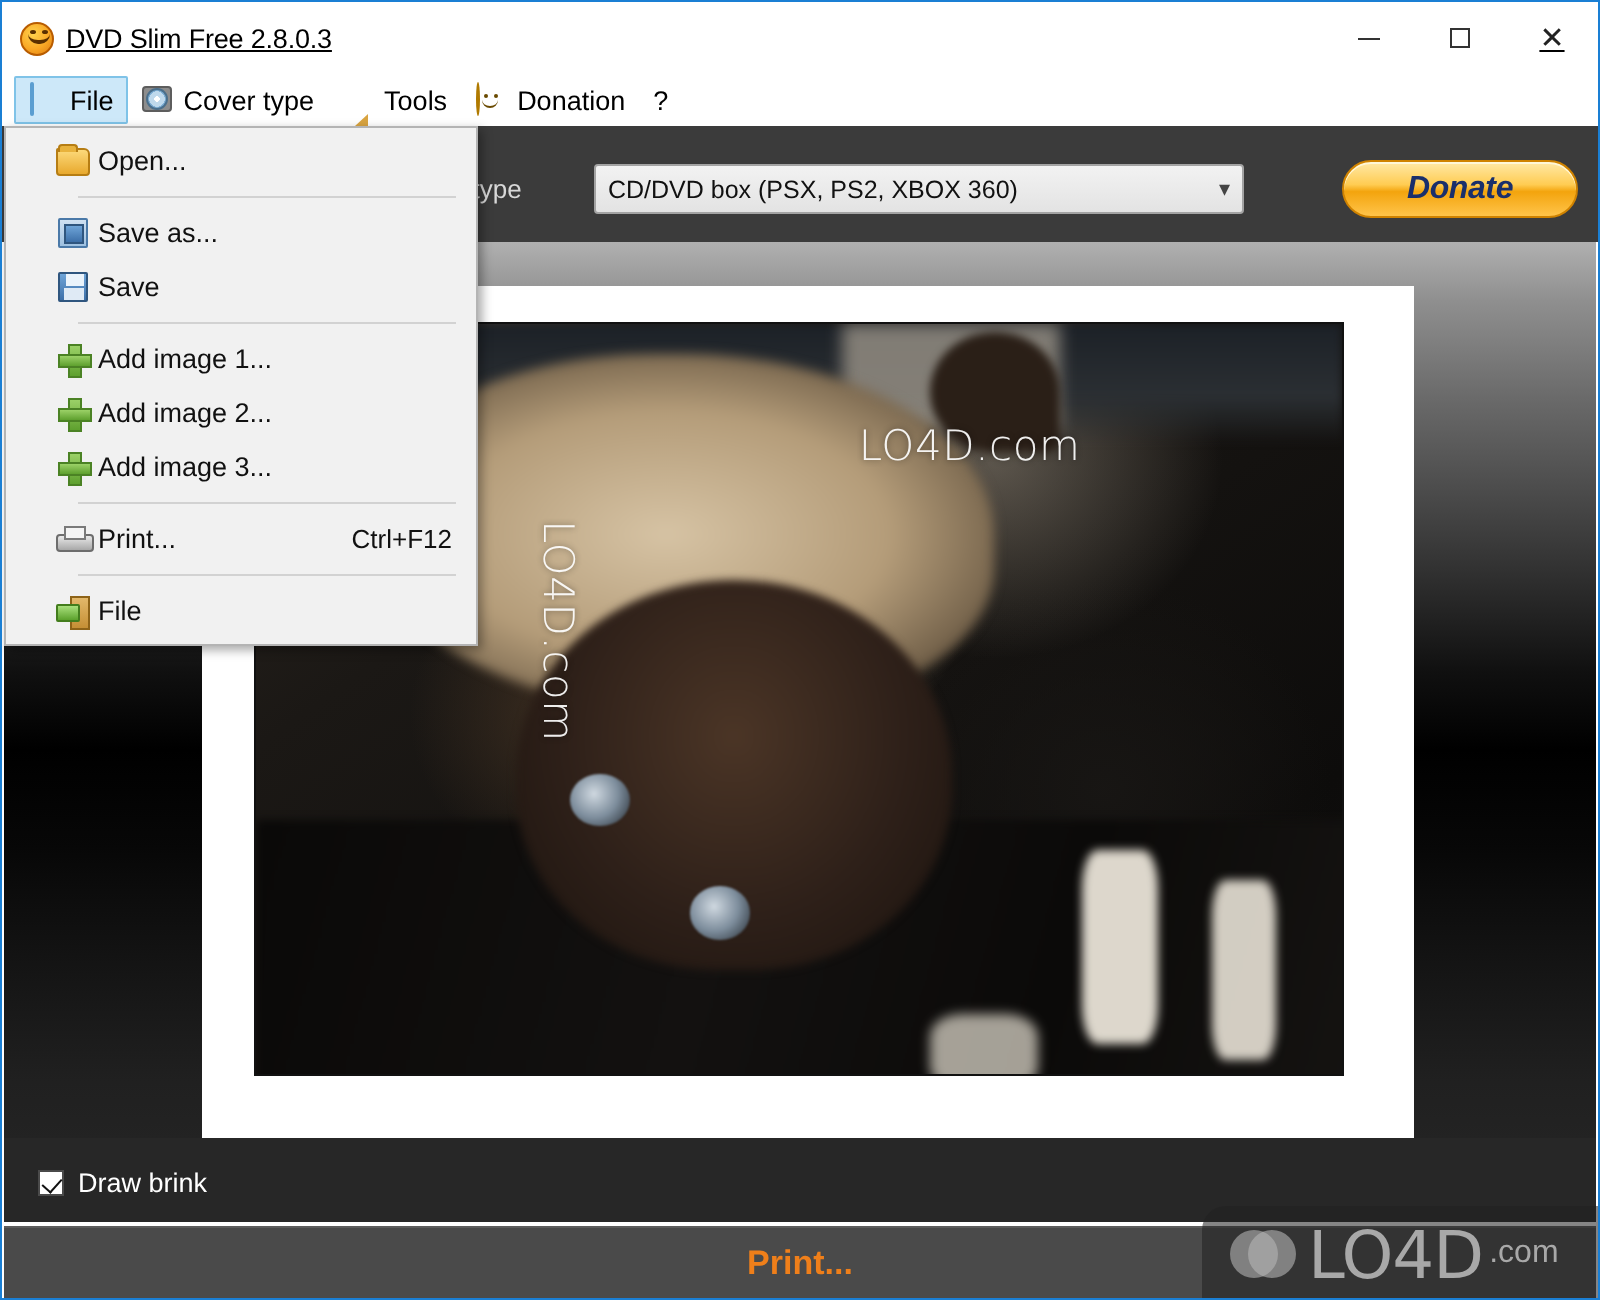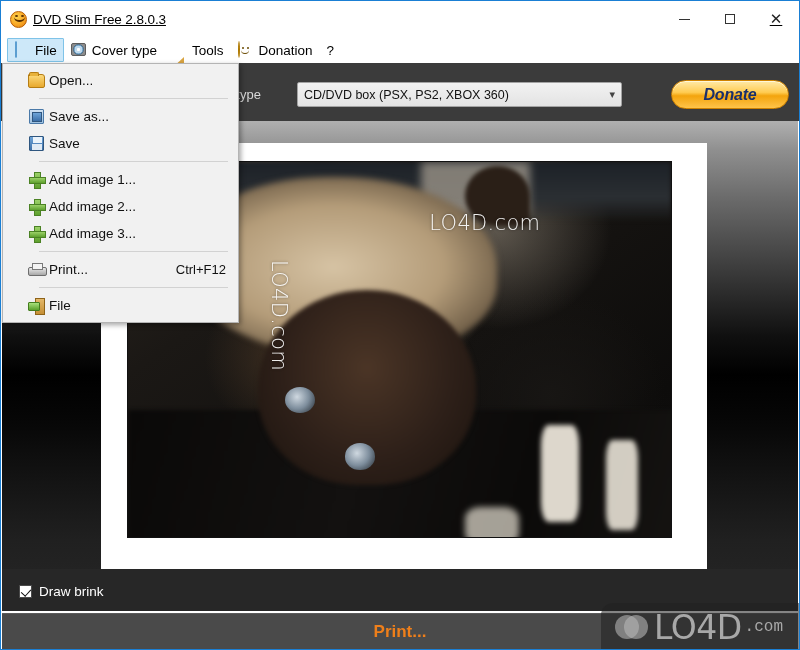--- a/index.html
+++ b/index.html
@@ -204,21 +204,21 @@
     display: flex; align-items: center; gap: 5px; padding-left: 14px;
   }
   .logo-mark { width: 34px; height: 30px; position: relative; flex: none; }
   .logo-mark::before, .logo-mark::after {
     content: ""; position: absolute; width: 24px; height: 24px; border-radius: 50%;
     background: #8e8e8e; opacity: .85;
   }
   .logo-mark::before { left: 0; top: 3px; }
   .logo-mark::after { left: 9px; top: 3px; background: #b5b5b5; opacity: .6; }
   #corner-logo .logo-text { font-size: 33px; color: #a8a8a8; font-family: "DejaVu Sans", sans-serif; letter-spacing: -0.5px; }
-  #corner-logo .logo-tld { font-size: 16px; color: #a8a8a8; font-family: Liberation Mono, monospace; margin-left: -2px; }
+  #corner-logo .logo-tld { font-size: 16px; color: #a8a8a8; font-family: Liberation Sans, sans-serif; margin-left: -2px; }
 
   
   #file-menu {
     position: absolute; left: 1px; top: 62px; width: 237px;
     background: #f1f1f1; border: 1px solid #b4b4b4;
     box-shadow: 2px 2px 5px rgba(0,0,0,0.35);
     padding: 3px 0 3px 0;
     z-index: 50;
   }
   .fm-row {

